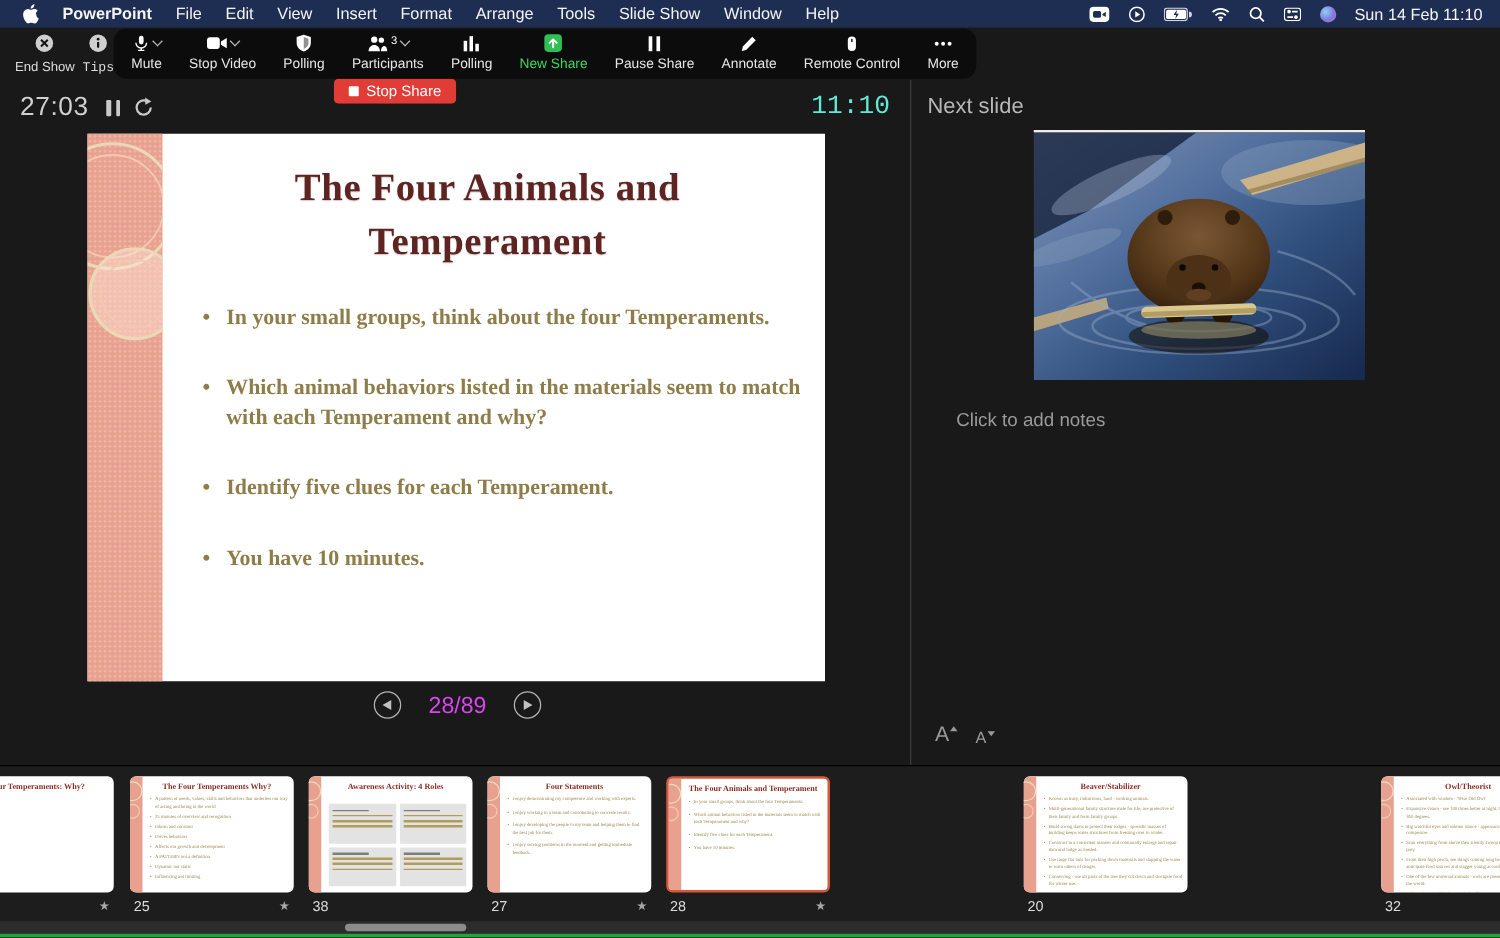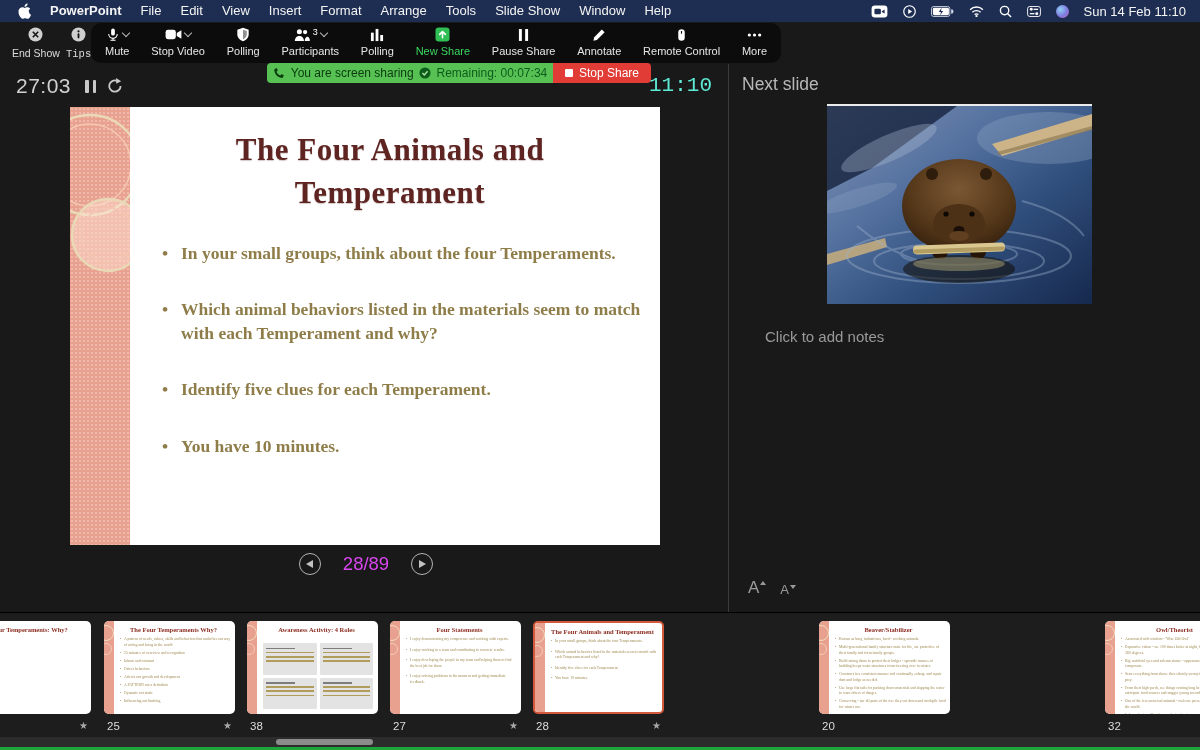--- a/index.html
+++ b/index.html
@@ -341,35 +341,20 @@
           <circle cx="2.5" cy="3" r="1.7" fill="#fff"></circle>
           <circle cx="8" cy="3" r="1.7" fill="#fff"></circle>
           <circle cx="13.5" cy="3" r="1.7" fill="#fff"></circle>
         </svg>
       </span>
     <span>More</span>
   </div>
 </div>
 
 <div id="share-banner" class="abs">
-  <div class="greenpart">
-    <span class="msg">
-      <svg viewBox="0 0 14 14" width="12" height="12">
-          <path d="M1.5,2.5 C1.5,8.5 5.5,12.5 11.5,12.5 L12.6,9.4 L9.7,8.5 L8.4,9.9 C6.2,9 4.9,7.7 4.1,5.6 L5.5,4.2 L4.6,1.3 Z" fill="#0a3a0e"></path>
-        </svg>
-      <span>You are screen sharing</span>
-    </span>
-    <span class="remain">
-      <svg viewBox="0 0 13 13" width="12" height="12">
-          <circle cx="6.5" cy="6.5" r="6" fill="#0e5c1c"></circle>
-          <path d="M3.7,6.6 L5.7,8.6 L9.3,4.6" fill="none" stroke="#aee79f" stroke-width="1.5"></path>
-        </svg>
-      <span>Remaining: 00:07:34</span>
-    </span>
-  </div>
   <div class="stop">
     <span class="stop-square"></span>
     <span>Stop Share</span>
   </div>
 </div>
 
 <div id="timer" class="abs">27:03</div>
 <div id="pause-btn" class="abs">
     <i></i>
     <i></i>

